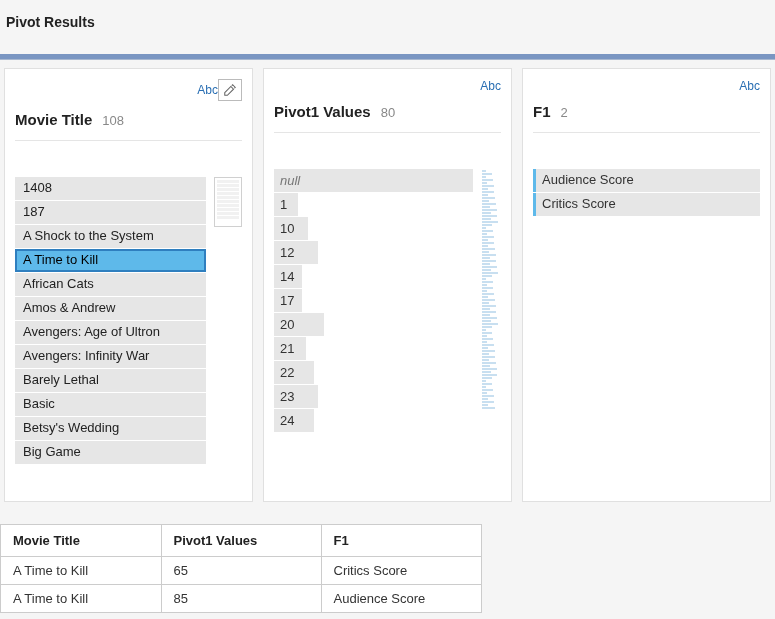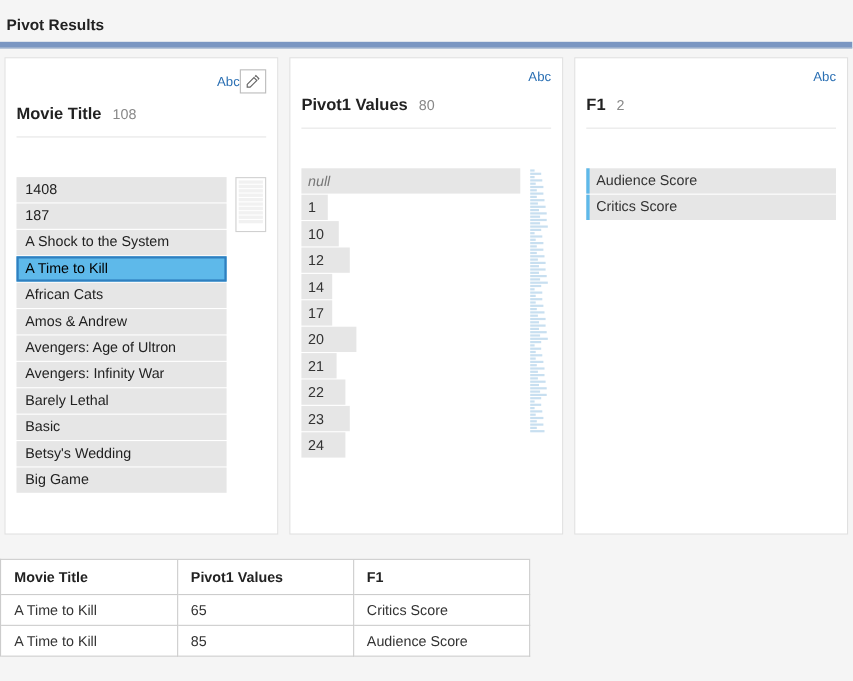--- a/index.html
+++ b/index.html
@@ -12,21 +12,21 @@
     background: #f5f5f5;
     width: 775px;
   }
   .page {
     width: 775px;
     padding-top: 10px;
   }
   .page-title {
     font-weight: bold;
     font-size: 14px;
-    padding: 4px 6px 8px 6px;
+    padding: 4px 6px 24px 6px;
     color: #222;
   }
   .blue-bar {
     height: 6px;
     background: #7a96c2;
     border-bottom: 1px solid #a8b8d0;
     margin-bottom: 8px;
   }
   .panels {
     display: flex;

